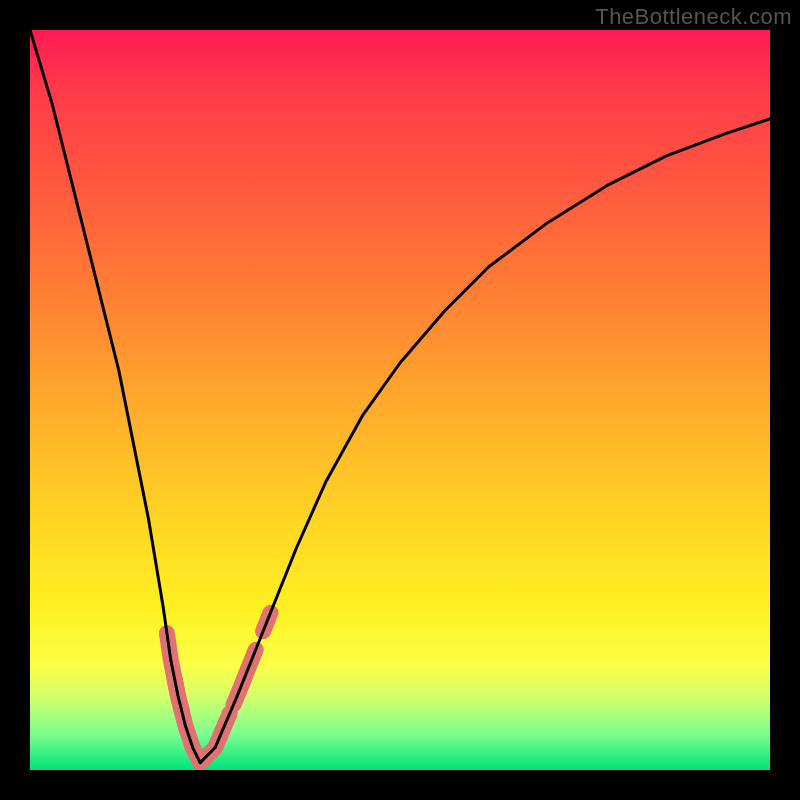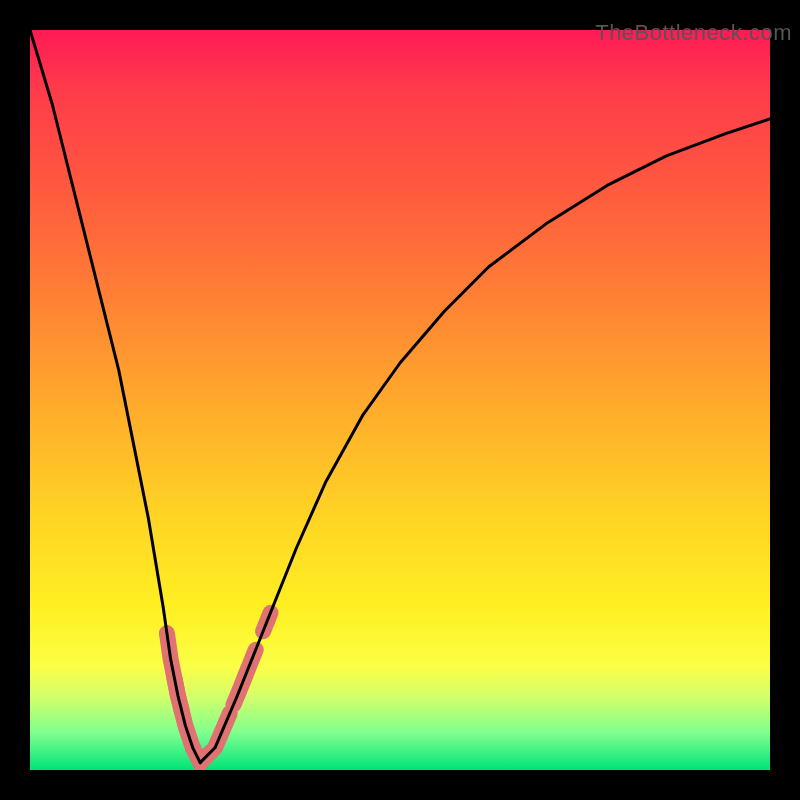--- a/index.html
+++ b/index.html
@@ -43,21 +43,21 @@
       #ffd225 65%,
       #fff022 78%,
       #fbff47 86%,
       #d4ff6a 90%,
       #7fff8e 95%,
       #00e37a 100%
     );
   }
   .watermark {
     position: absolute;
-    top: 20px;
+    top: 4px;
     right: 8px;
     color: #555;
     font-size: 22px;
     letter-spacing: 0.5px;
     font-weight: 500;
     user-select: none;
   }
   svg.curve-layer {
     position: absolute;
     left: 0;

